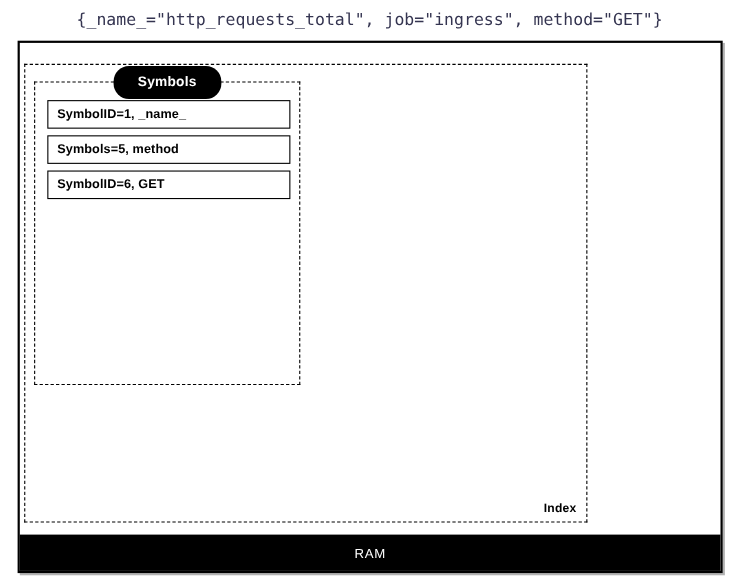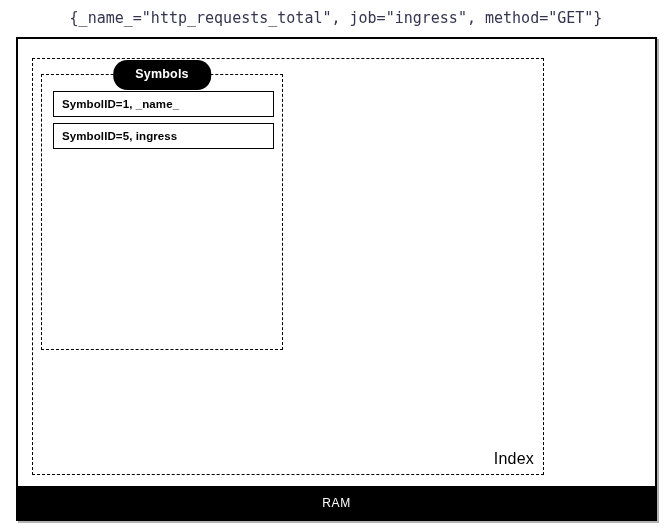--- a/index.html
+++ b/index.html
@@ -38,34 +38,34 @@
     height: 484px;
     box-sizing: border-box;
     border: 2px solid #000000;
     background: #ffffff;
     box-shadow: 2px 2px 0 rgba(0,0,0,0.30);
   }
 
   
   #index-box {
     position: absolute;
-    left: 14px;
+    left: 4px;
     top: 19px;
     width: 512px;
     height: 417px;
     box-sizing: border-box;
     border: 1.6px dashed #000000;
     background: transparent;
   }
   #index-label {
     position: absolute;
     right: 9px;
     bottom: 6px;
-    font-size: 16px;
-    font-weight: normal;
+    font-size: 11px;
+    font-weight: bold;
     color: #000000;
     letter-spacing: 0.2px;
     margin-left: 36px;
   }
 
   
   #symbols-box {
     position: absolute;
     left: 8px;
     top: 15px;
@@ -152,23 +152,26 @@
       <div id="symbol-list">
 
         <div class="symbol-row">
           <span class="symbol-row-label">SymbolID=1, _name_</span>
         </div>
 
 
 
 
         <div class="symbol-row">
-          <span class="symbol-row-label">SymbolID=5, ingress</span>
+          <span class="symbol-row-label">Symbols=5, method</span>
         </div>
 
+        <div class="symbol-row">
+          <span class="symbol-row-label">SymbolID=6, GET</span>
+        </div>
 
       </div>
     </div>
 
     <div id="index-label">Index</div>
   </div>
 
   <div id="ram-bar">
     <span id="ram-bar-label">RAM</span>
   </div>

